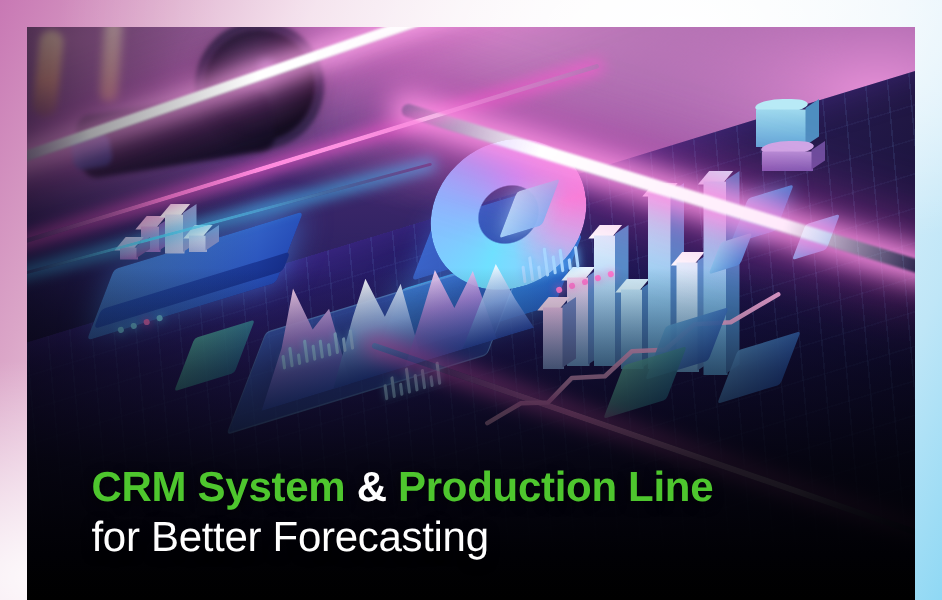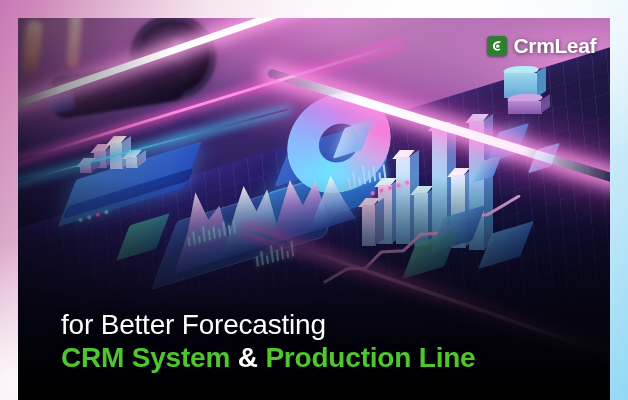--- a/index.html
+++ b/index.html
@@ -410,31 +410,22 @@
 
       <div class="neon neon-p1"></div>
       <div class="neon neon-c1"></div>
       <div class="neon neon-p2"></div>
       <div class="neon neon-w1"></div>
       <div class="neon neon-w2"></div>
 
       <div class="vignette"></div>
     </div>
 
-    <div class="logo">
-      <div class="logo-mark" style="background:#2f7d32;">
-        <svg width="14" height="14" viewBox="0 0 24 24" aria-hidden="true">
-          <path d="M19 4.2c-7.6-1.4-14 2.1-14 8.4 0 4.4 3.3 7.4 7.6 7.4 2.3 0 4.1-.7 5.4-1.8l-1.9-2.1c-.9.8-2 1.2-3.4 1.2-2.6 0-4.5-1.9-4.5-4.7 0-3.8 3.5-6.1 8-5.6z" fill="#ffffff"></path>
-          <path d="M13.5 9.2c-2 .3-3.2 1.6-3.2 3.3 0 1.6 1.1 2.7 2.7 2.7 1.9 0 3.3-1.4 3.6-3.6z" fill="#ffffff" opacity=".9"></path>
-        </svg>
-      </div>
-      <span class="logo-text">CrmLeaf</span>
-    </div>
 
     <div class="headline">
-      <div class="ln">for Better Forecasting</div>
       <div class="ln ln2">
         <span class="hl-green" style="color: rgb(78, 198, 46);">CRM System</span><span>&nbsp;</span><span class="hl-amp">&amp;</span><span>&nbsp;</span><span class="hl-green" style="color: rgb(78, 198, 46);">Production Line</span>
       </div>
+      <div class="ln">for Better Forecasting</div>
     </div>
 
   </div>
 </div>
 
 </body></html>

